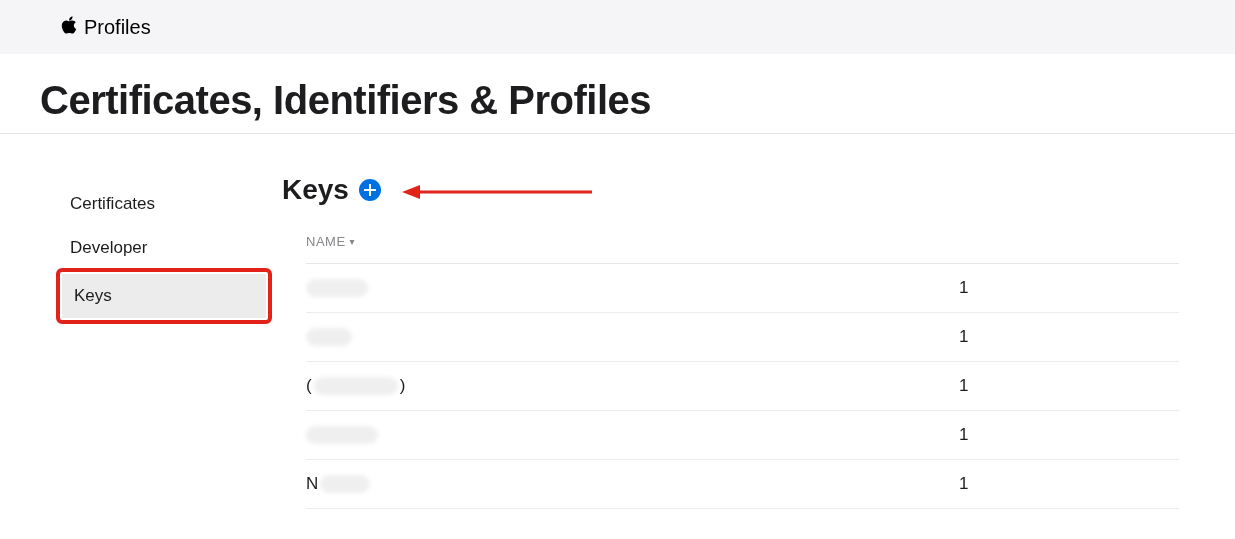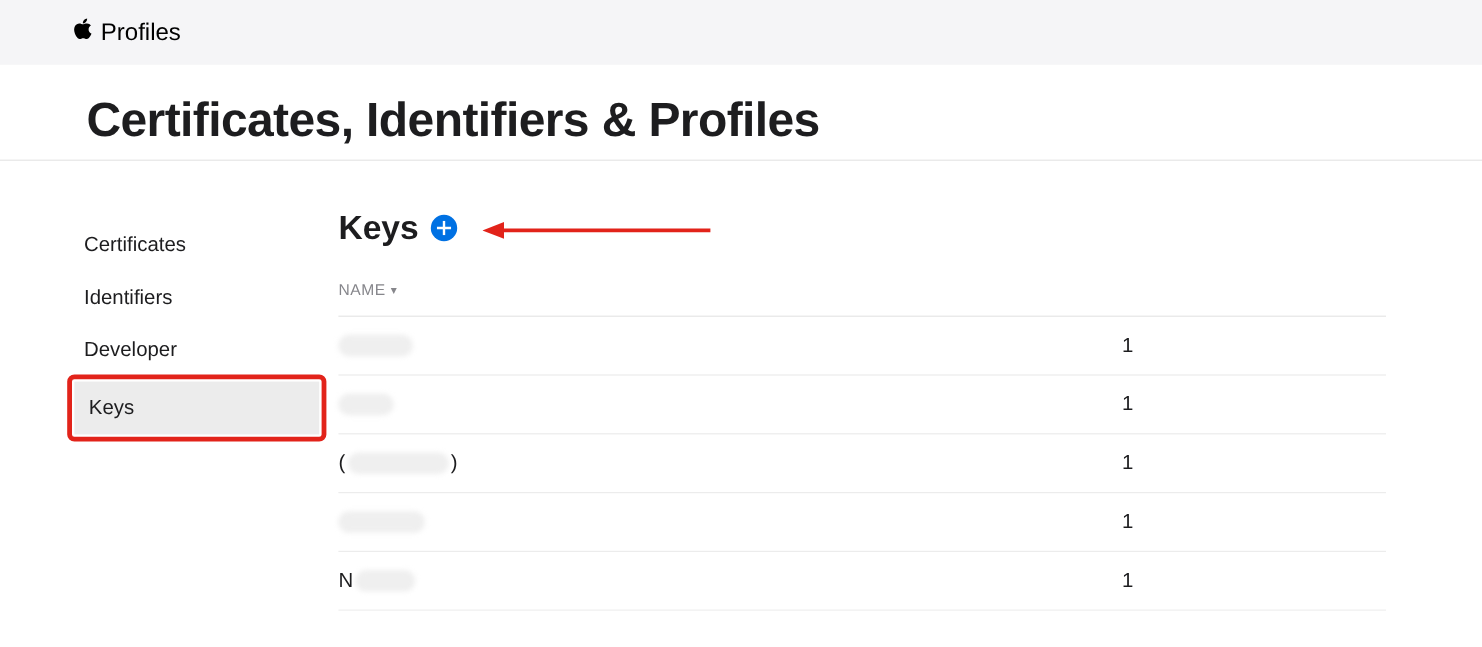--- a/index.html
+++ b/index.html
@@ -23,21 +23,21 @@
     font-size: 20px;
     font-weight: 500;
     color: #000;
   }
   .top-bar .apple-logo svg {
     width: 18px;
     height: 20px;
     fill: #000;
   }
   .page-title-wrap {
-    padding: 24px 60px 10px 72px;
+    padding: 24px 60px 10px 40px;
     border-bottom: 1px solid #e5e5e5;
   }
   .page-title {
     font-size: 40px;
     font-weight: 700;
     letter-spacing: -0.5px;
   }
   .content {
     display: flex;
     padding: 0 40px 0 40px;
@@ -96,20 +96,21 @@
     position: absolute;
     left: 120px;
     top: 8px;
     width: 200px;
     height: 20px;
     pointer-events: none;
   }
   .arrow-annot svg { width: 200px; height: 20px; }
   .table {
     width: 100%;
+    margin-left: 24px;
   }
   .table .thead {
     display: flex;
     border-bottom: 1px solid #e5e5e5;
     padding: 0 0 14px 0;
   }
   .table .th {
     font-size: 13px;
     text-transform: uppercase;
     color: #86868b;
@@ -162,21 +163,20 @@
 </div>
 
 <div class="page-title-wrap">
   <h1 class="page-title">Certificates, Identifiers &amp; Profiles</h1>
 </div>
 
 <div class="content">
 
   <nav class="sidebar">
     <div class="item">Certificates</div>
-    <div class="item">Identifiers</div>
     <div class="item">Developer</div>
     <div class="highlight-box">
       <div class="item active">Keys</div>
     </div>
   </nav>
 
   <main class="main">
     <div class="section-header">
       <h2>Keys</h2>
       <div class="plus-btn">

